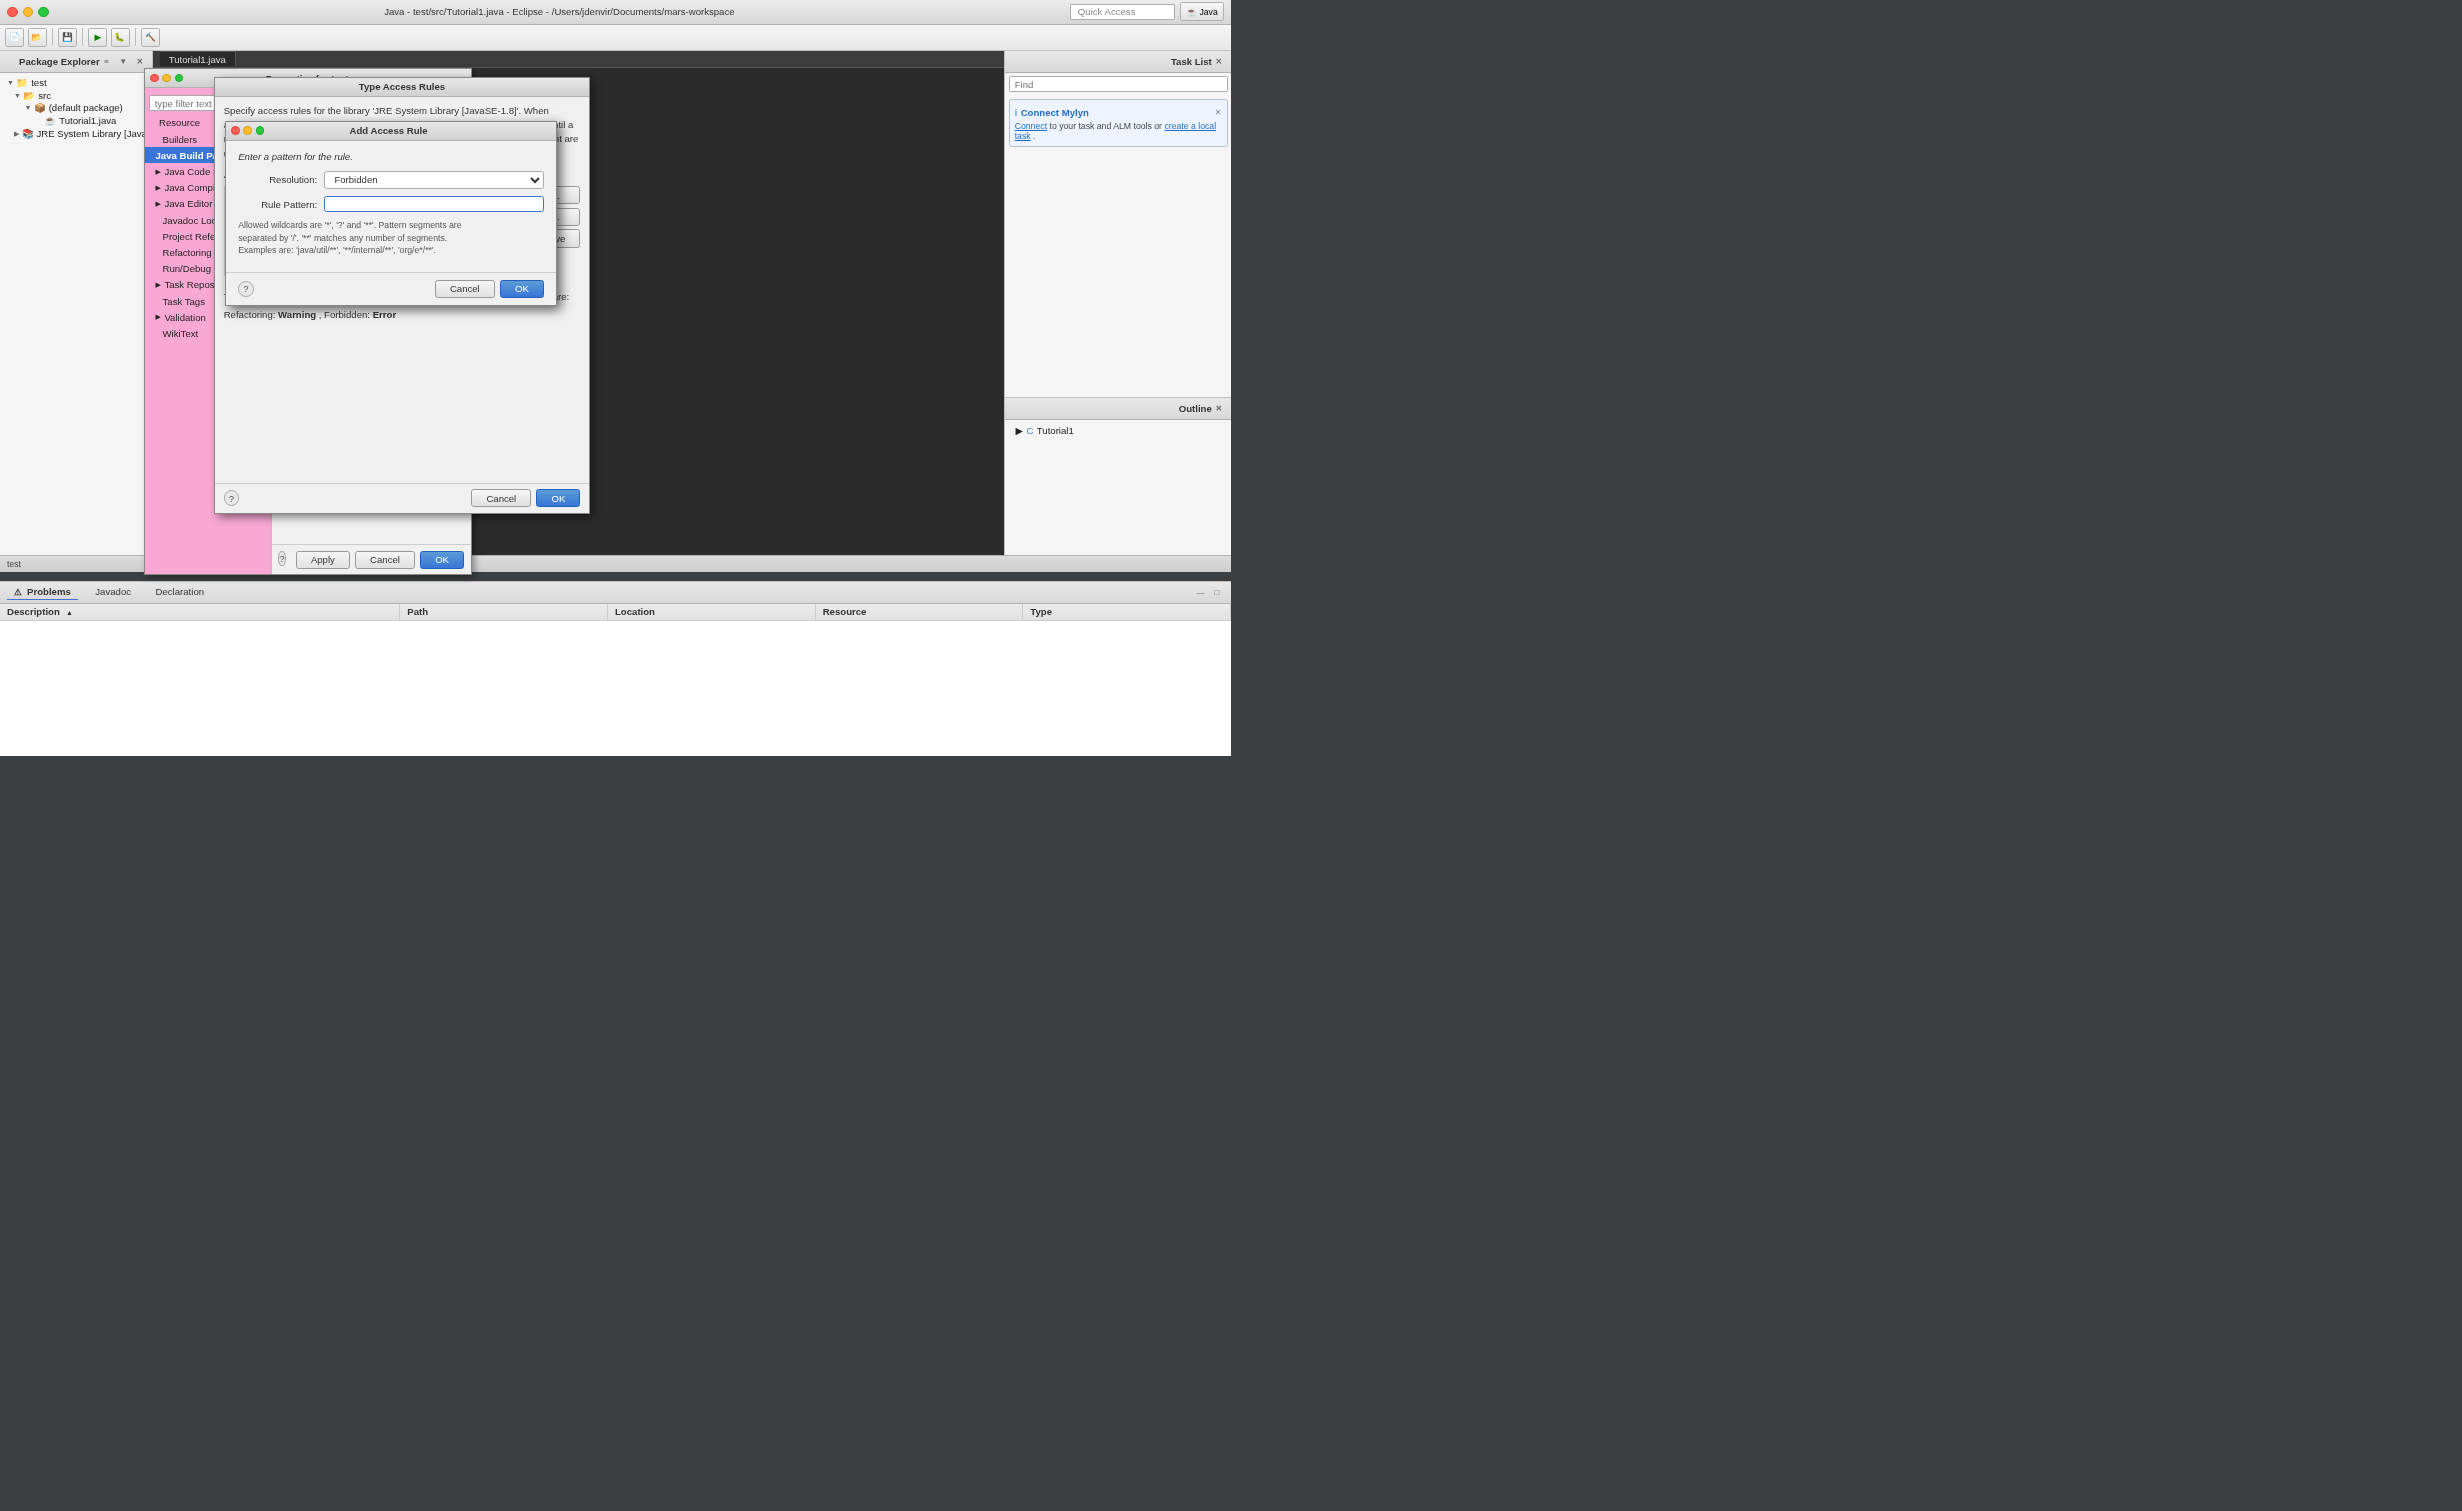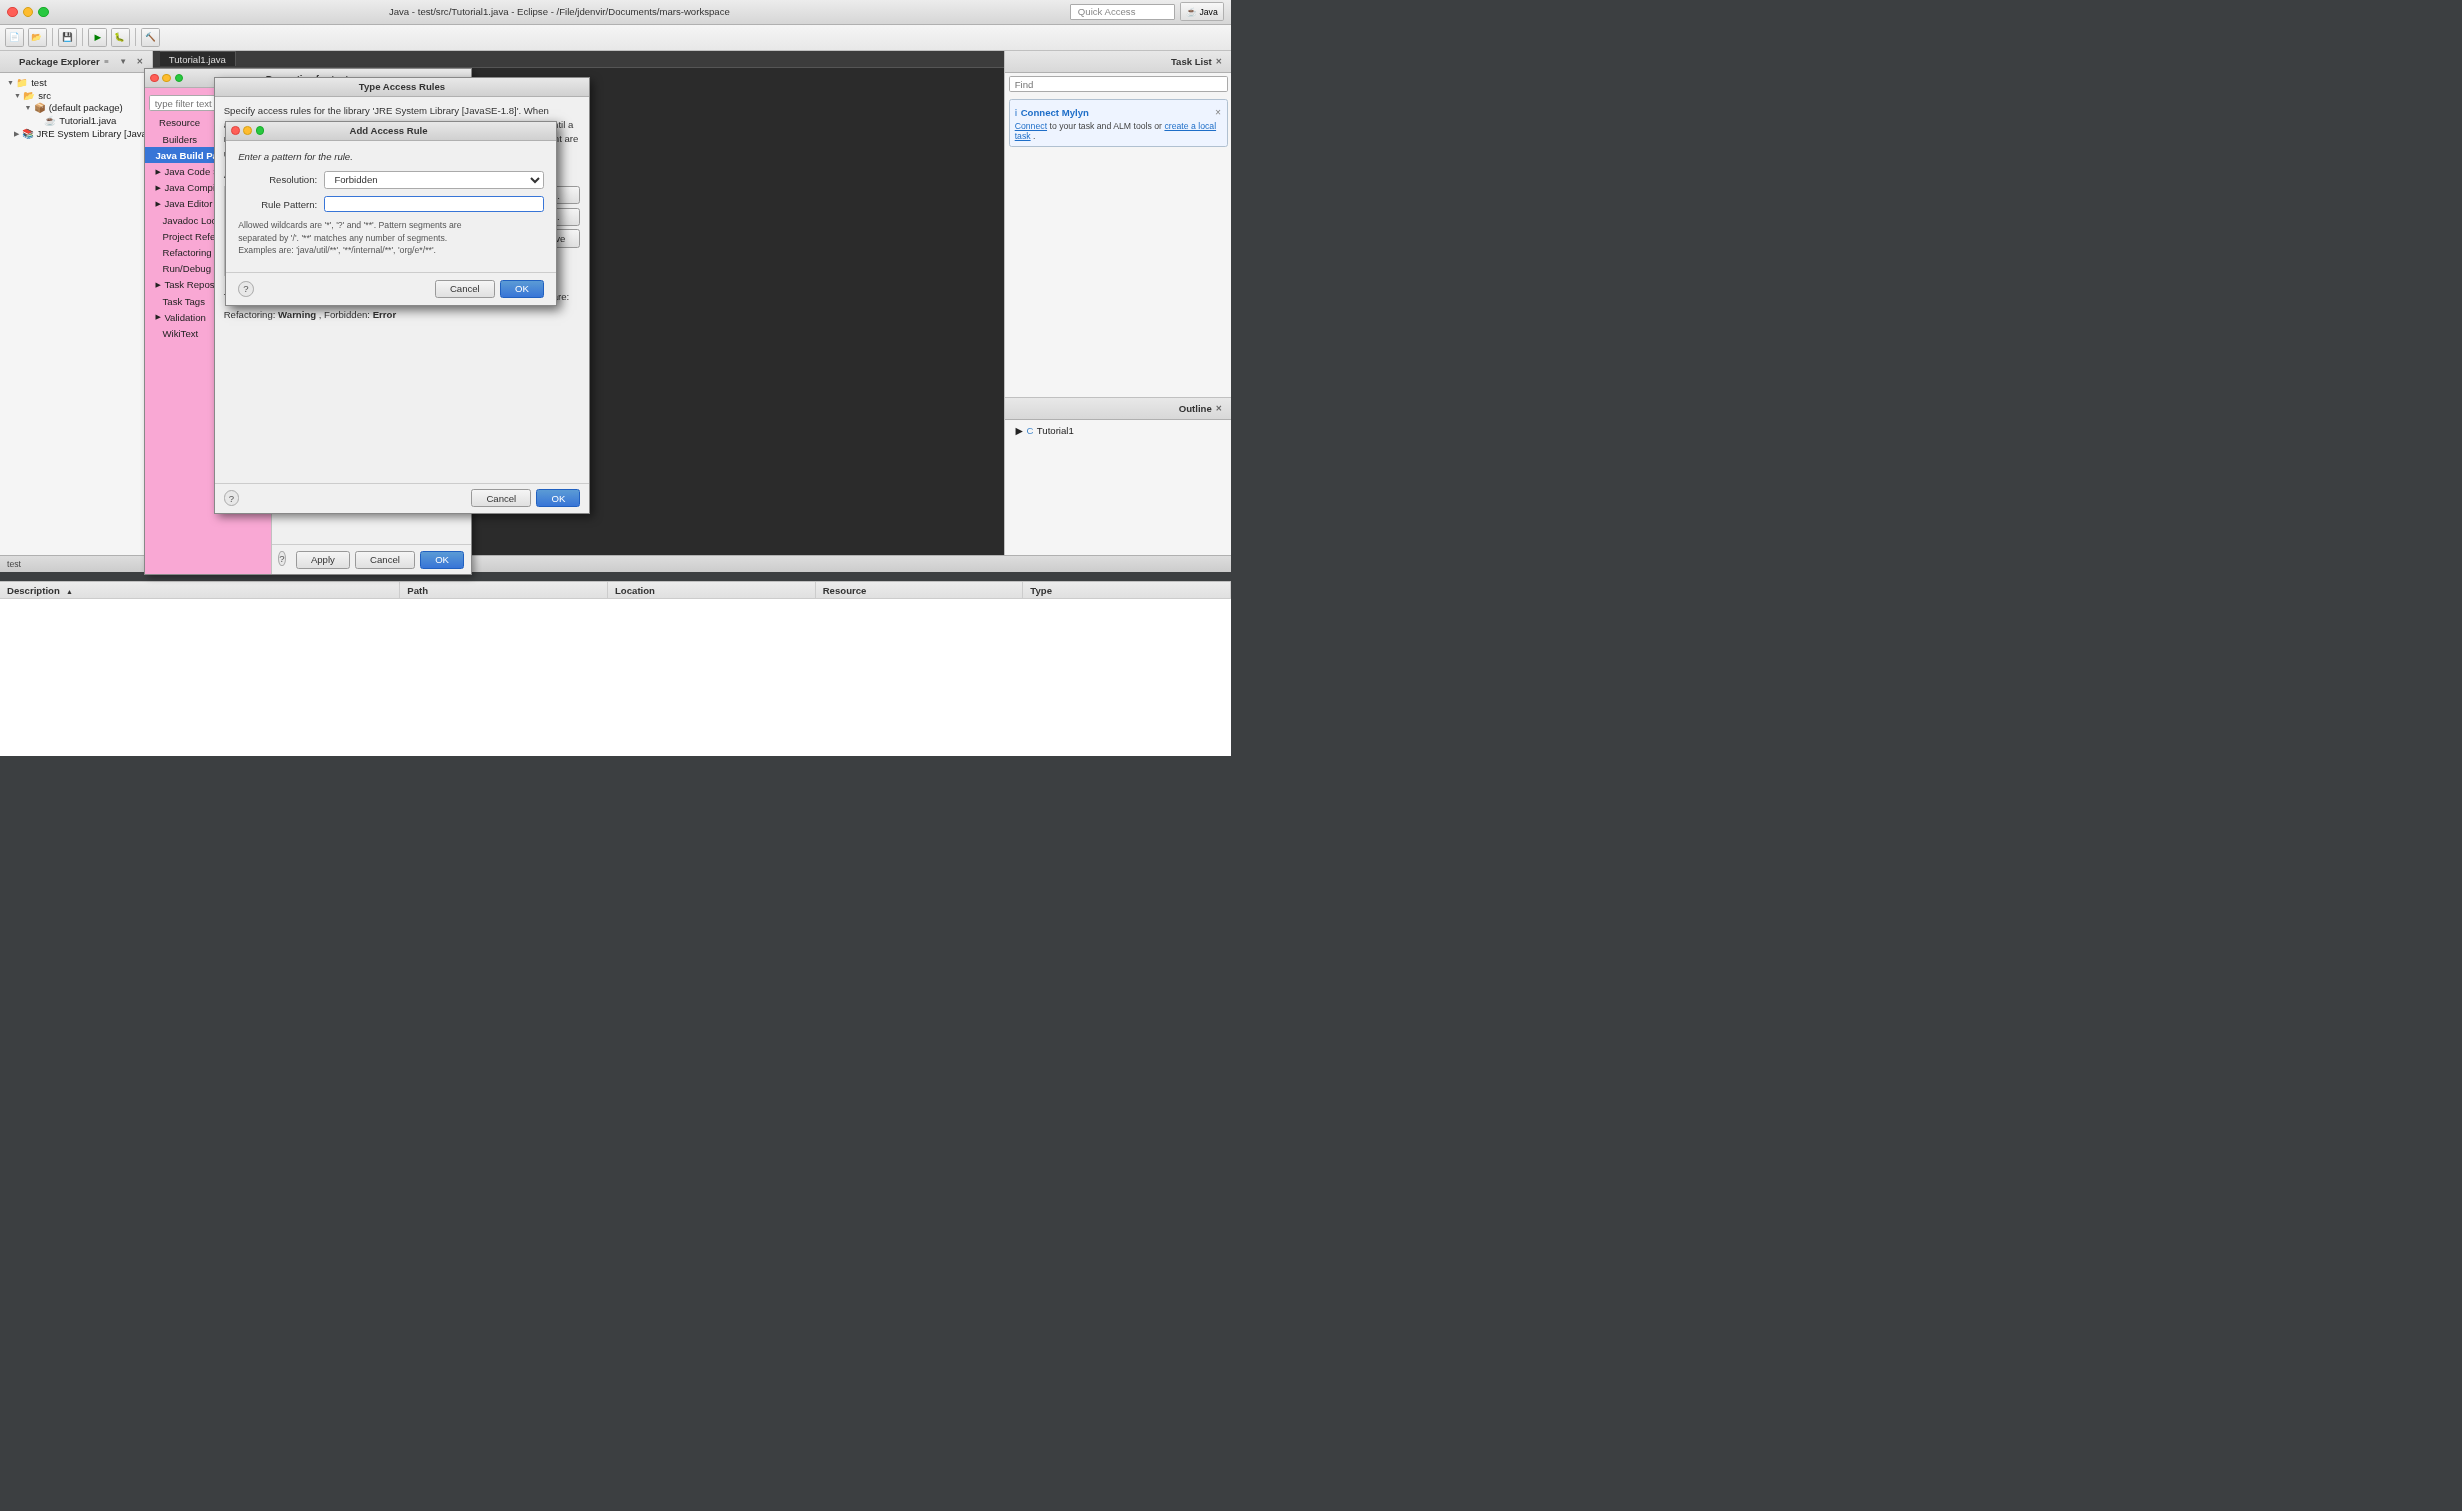--- a/index.html
+++ b/index.html
@@ -530,21 +530,21 @@
   </style>
 </head>
 <body>
 
 <div class="title-bar">
   <div class="window-controls">
     <div class="btn-close"></div>
     <div class="btn-min"></div>
     <div class="btn-max"></div>
   </div>
-  <div class="title-bar-text">Java - test/src/Tutorial1.java - Eclipse - /File/jdenvir/Documents/mars-workspace</div>
+  <div class="title-bar-text">Java - test/src/Tutorial1.java - Eclipse - /Users/jdenvir/Documents/mars-workspace</div>
   <div class="quick-access-area">
     <div class="quick-access-box">Quick Access</div>
     <div class="toolbar-btn" style="width:auto;padding:0 5.2px;font-size:8.7px;">☕ Java</div>
   </div>
 </div>
 
 <div class="toolbar">
   <div class="toolbar-btn">📄</div>
   <div class="toolbar-btn">📂</div>
   <div class="toolbar-sep"></div>
@@ -851,20 +851,36 @@
         <button class="dialog-btn">Cancel</button>
         <button class="dialog-btn primary">OK</button>
       </div>
     </div>
 
   </div>
 
 </div>
 
 <div class="bottom-panel">
+  <div class="bottom-panel-header">
+    <div class="tab-item active">
+      <span style="font-size:8.7px; margin-right:2.6px;">⚠</span>
+      <span>Problems</span>
+    </div>
+    <div class="tab-item">
+      <span>Javadoc</span>
+    </div>
+    <div class="tab-item">
+      <span>Declaration</span>
+    </div>
+    <div style="margin-left:auto; display:flex; gap:2.6px;">
+      <div class="panel-icon-btn">—</div>
+      <div class="panel-icon-btn">□</div>
+    </div>
+  </div>
   <div class="table-header">
     <div class="table-col">
       <span>Description</span>
       <span style="font-size:7px; margin-left:3.5px;">▲</span>
     </div>
     <div class="table-col">Path</div>
     <div class="table-col">Location</div>
     <div class="table-col">Resource</div>
     <div class="table-col">Type</div>
   </div>

